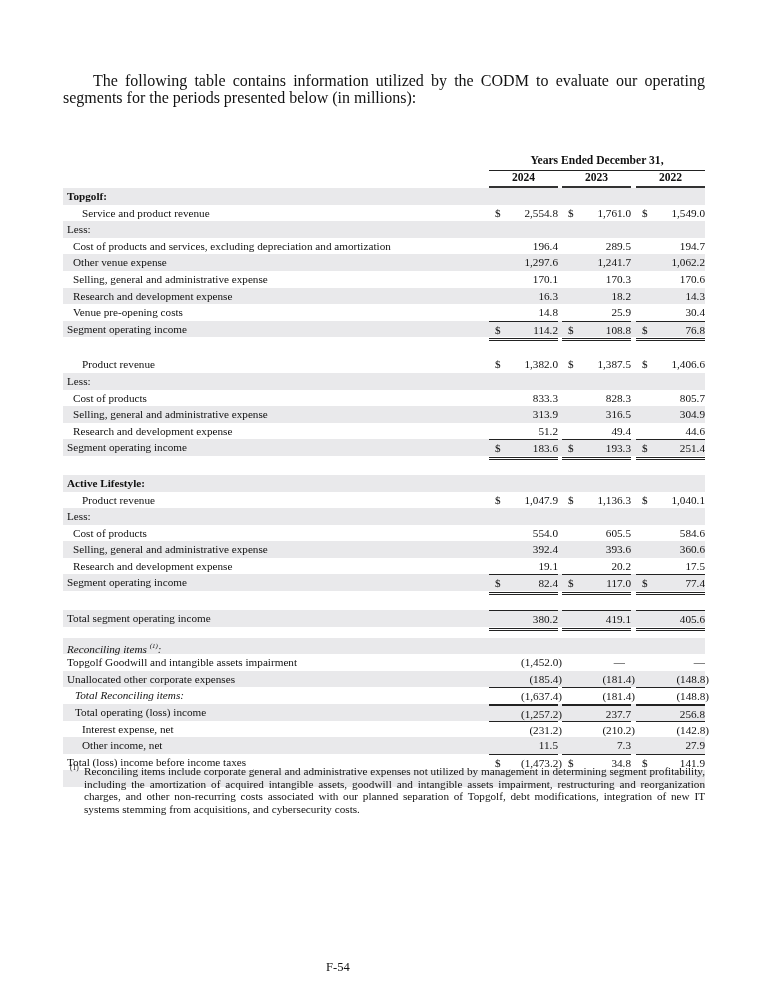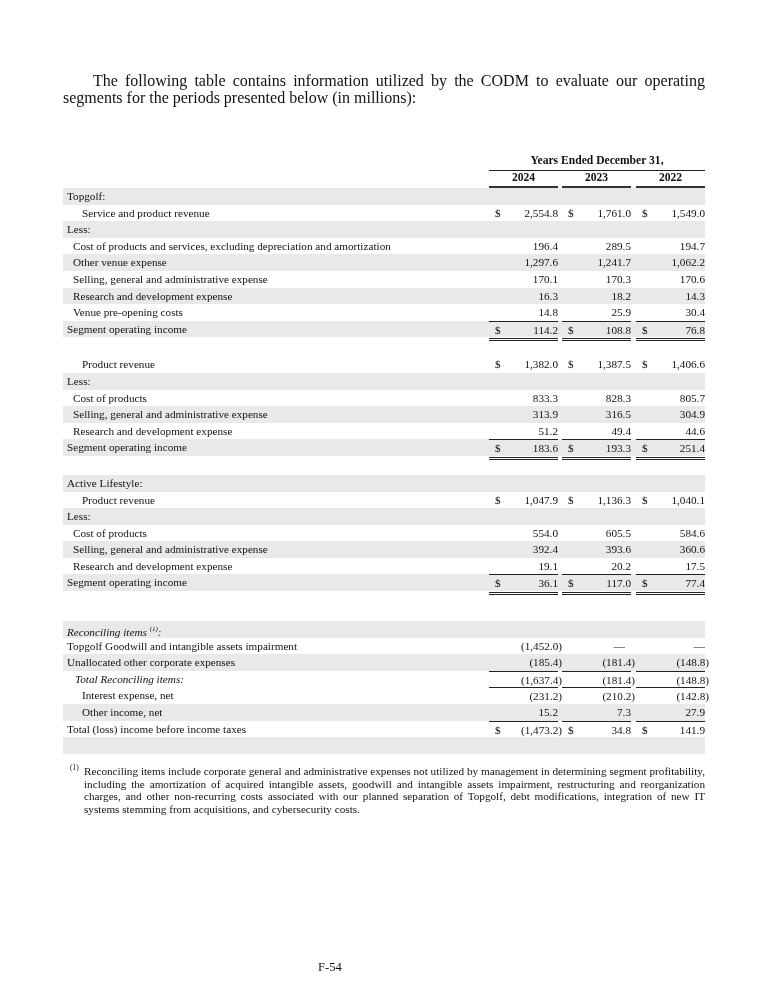--- a/index.html
+++ b/index.html
@@ -9,40 +9,40 @@
   .tbl { position: absolute; left: 63px; top: 112px; width: 642px; font-size: 11.2px; margin-top: 40px; }
   .row { position: relative; height: 16.6px; line-height: 16.6px; }
   .row.shade { background: #e9e9eb; }
   .row.spacer { height: 19px; }
   .row.spacer-sm { height: 11px; }
   .lbl { position: absolute; left: 4px; white-space: nowrap; }
   .lbl.i1 { left: 19px; }
   .lbl.i2 { left: 10px; }
   .lbl.i3 { left: 12px; }
   .lbl.i4 { left: 19px; }
-  .lbl.bold { font-weight: normal; }
+  .lbl.bold { font-weight: bold; }
   .lbl.ital { font-style: italic; }
   .lbl sup { font-size: 7px; vertical-align: 5px; }
   .c { position: absolute; top: 0; height: 100%; }
   .c0 { left: 426px; width: 69px; }
   .c1 { left: 499px; width: 69px; }
   .c2 { left: 573px; width: 69px; }
   .cur { position: absolute; left: 6px; }
   .val { position: absolute; right: 0; text-align: right; white-space: nowrap; }
   .val.par { right: -4px; }
   .ul-top { border-top: 1px solid #222; }
   .dbl-bot::after { content: ""; position: absolute; left: 0; right: 0; bottom: -3px; height: 1px; border-top: 1px solid #222; border-bottom: 1px solid #222; }
   .hdr1 { position: relative; height: 18px; }
   .hdr1 .span { position: absolute; left: 426px; width: 216px; text-align: center; font-weight: bold; font-size: 11.6px; line-height: 18px; border-bottom: 1px solid #222; }
   .hdr2 { position: relative; height: 18px; }
   .hdr2 .yr { position: absolute; top: 0; width: 69px; text-align: center; font-weight: bold; font-size: 11.6px; line-height: 16px; border-bottom: 2px solid #333; }
   .footnote { position: absolute; left: 70px; top: 765px; width: 635px; font-size: 11.2px; line-height: 12.5px; text-align: justify; }
   .footnote .mark { position: absolute; left: 0; top: -3px; font-size: 7.5px; }
   .footnote .txt { display: block; padding-left: 14px; text-indent: 0; }
-  .pagenum { position: absolute; left: 0; width: 660px; top: 960px; text-align: center; font-size: 12.6px; }
+  .pagenum { position: absolute; left: 0; width: 660px; top: 960px; text-align: center; font-size: 12.6px; padding-left: 8px; }
 </style>
 </head>
 <body>
 
 <div class="intro"><span class="indent"></span><span>The following table contains information utilized by the CODM to evaluate our operating segments for the periods presented below (in millions):</span></div>
 
 <div class="tbl">
   <div class="hdr1">
     <div class="span">Years Ended December 31,</div>
   </div>
@@ -275,33 +275,45 @@
         <span class="val">20.2</span>
       </div>
     <div class="c c2">
         <span class="val">17.5</span>
       </div>
   </div>
   <div class="row shade">
     <span class="lbl">Segment operating income</span>
     <div class="c c0 ul-top dbl-bot">
         <span class="cur">$</span>
-        <span class="val">36.1</span>
+        <span class="val">82.4</span>
       </div>
     <div class="c c1 ul-top dbl-bot">
         <span class="cur">$</span>
         <span class="val">117.0</span>
       </div>
     <div class="c c2 ul-top dbl-bot">
         <span class="cur">$</span>
         <span class="val">77.4</span>
       </div>
   </div>
   <div class="row spacer"></div>
 
+  <div class="row shade">
+    <span class="lbl">Total segment operating income</span>
+    <div class="c c0 ul-top dbl-bot">
+        <span class="val">380.2</span>
+      </div>
+    <div class="c c1 ul-top dbl-bot">
+        <span class="val">419.1</span>
+      </div>
+    <div class="c c2 ul-top dbl-bot">
+        <span class="val">405.6</span>
+      </div>
+  </div>
   <div class="row spacer-sm"></div>
 
   <div class="row shade">
     <span class="lbl ital"><span>Reconciling items</span> <sup>(1)</sup><span>:</span></span>
   </div>
   <div class="row">
     <span class="lbl">Topgolf Goodwill and intangible assets impairment</span>
     <div class="c c0">
         <span class="val par">(1,452.0)</span>
       </div>
@@ -329,36 +341,48 @@
     <div class="c c0 ul-top">
         <span class="val par">(1,637.4)</span>
       </div>
     <div class="c c1 ul-top">
         <span class="val par">(181.4)</span>
       </div>
     <div class="c c2 ul-top">
         <span class="val par">(148.8)</span>
       </div>
   </div>
+  <div class="row shade">
+    <span class="lbl i3">Total operating (loss) income</span>
+    <div class="c c0 ul-top" style="border-top-width:2px">
+        <span class="val par">(1,257.2)</span>
+      </div>
+    <div class="c c1 ul-top" style="border-top-width:2px">
+        <span class="val">237.7</span>
+      </div>
+    <div class="c c2 ul-top" style="border-top-width:2px">
+        <span class="val">256.8</span>
+      </div>
+  </div>
   <div class="row">
     <span class="lbl i4">Interest expense, net</span>
     <div class="c c0 ul-top">
         <span class="val par">(231.2)</span>
       </div>
     <div class="c c1 ul-top">
         <span class="val par">(210.2)</span>
       </div>
     <div class="c c2 ul-top">
         <span class="val par">(142.8)</span>
       </div>
   </div>
   <div class="row shade">
     <span class="lbl i4">Other income, net</span>
     <div class="c c0">
-        <span class="val">15.2</span>
+        <span class="val">11.5</span>
       </div>
     <div class="c c1">
         <span class="val">7.3</span>
       </div>
     <div class="c c2">
         <span class="val">27.9</span>
       </div>
   </div>
   <div class="row">
     <span class="lbl">Total (loss) income before income taxes</span>

